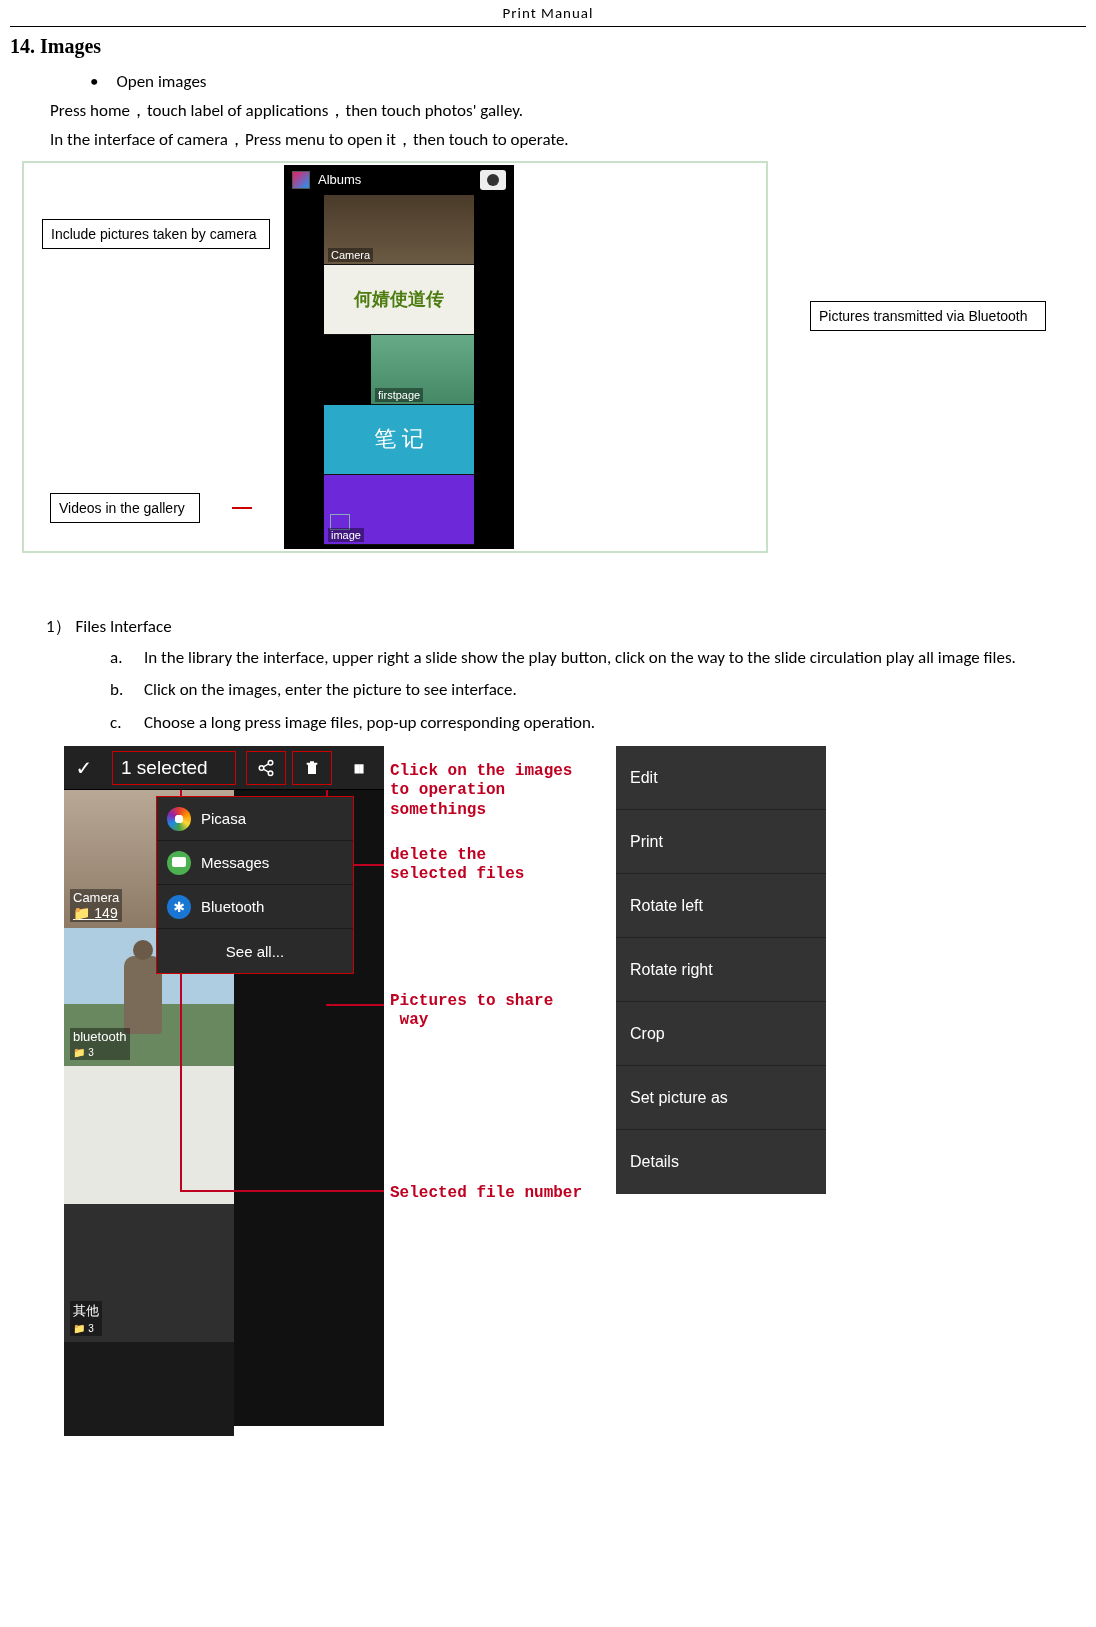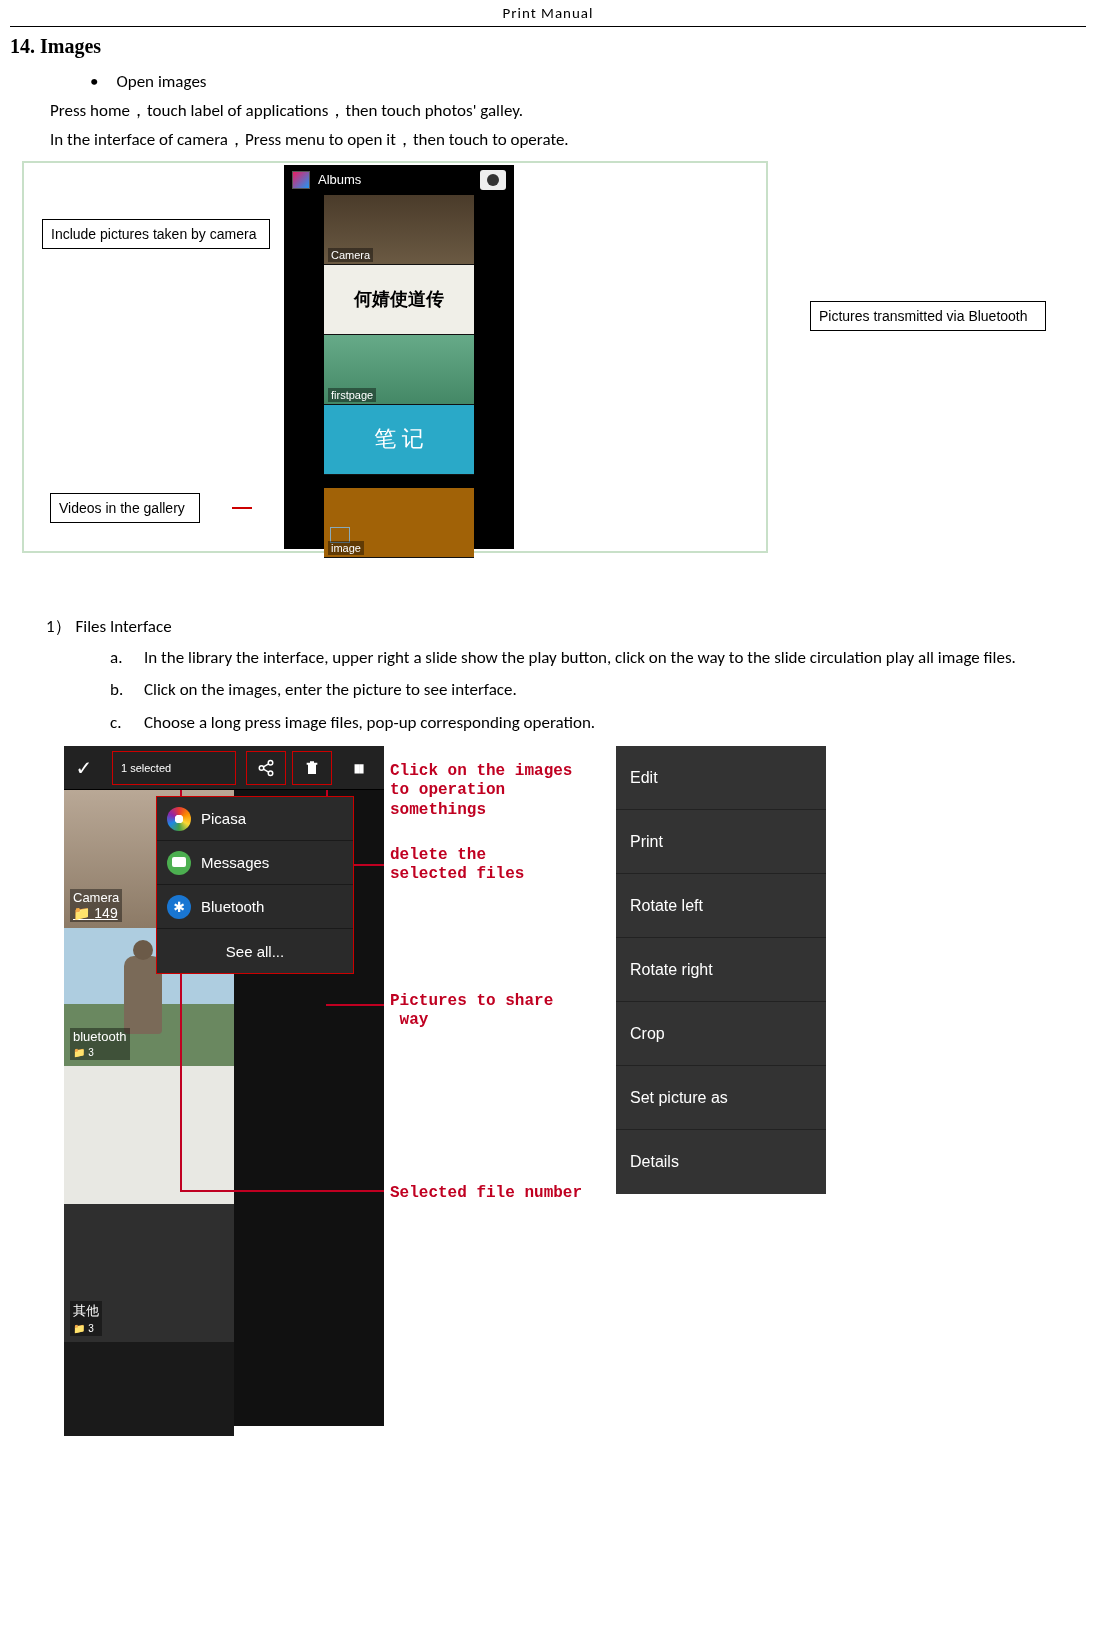--- a/index.html
+++ b/index.html
@@ -86,24 +86,24 @@
     overflow: hidden;
     font-size: 11px;
     color: #fff;
   }
   .album-item .lbl {
     position: absolute; left: 4px; bottom: 2px;
     background: rgba(0,0,0,0.4);
     padding: 1px 3px;
   }
   .a-cam { background: linear-gradient(#4a3b2a,#6b5a43); }
-  .a-cn  { background: #f0efe8; color:#000000; display:flex;align-items:center;justify-content:center;font-family:"SimSun";font-size:18px;font-weight:bold;}
-  .a-fp  { background: linear-gradient(#6a8, #486); }
+  .a-cn  { background: #f0efe8; color:#4d7c0f; display:flex;align-items:center;justify-content:center;font-family:"SimSun";font-size:18px;font-weight:bold;}
+  .a-fp  { background: linear-gradient(#6a8, #486); margin-left: 47px; }
   .a-note{ background: #2aa9c8; display:flex;align-items:center;justify-content:center;font-family:"SimSun";font-size:22px;color:#fff;}
-  .a-img { background: #a16207; display:flex;align-items:center;gap:8px;padding-left:6px;margin-top:13px;}
+  .a-img { background: #6d28d9; display:flex;align-items:center;gap:8px;padding-left:6px;}
   .a-img .book{width:20px;height:16px;border:1.5px solid #8ab;margin-top:26px;}
   .red-tick{position:absolute;width:30px;height:2px;background:#c00;}
   .numbered { padding: 32px 0 0 36px; font-size: 17px; line-height: 1.7; margin-top: 28px;}
   .sub-list { padding-left: 64px; }
   .sub-list .row { display: flex; gap: 18px; padding: 2px 0;}
   .sub-list .mk { width: 16px; }
   
   .fig2-wrap {
     position: relative;
     margin: 6px 0 0 54px;
@@ -124,21 +124,21 @@
     border-bottom:1px solid #000;
   }
   .tb-check{width:40px;text-align:center;font-size:20px;}
   .tb-sel{
     flex: 0 0 124px;
     border:1.5px solid #c00;
     margin:4px 6px;
     height:34px;
     display:flex;align-items:center;
     padding-left:8px;
-    font-size:11px;
+    font-size:19px;
     background:#222;
   }
   .tb-ico{
     width:40px;height:34px;margin:4px 2px;
     border:1.5px solid #c00;
     display:flex;align-items:center;justify-content:center;
     font-size:18px;
   }
   .tb-ico.nb{border-color:transparent;}
   .share-pop{

